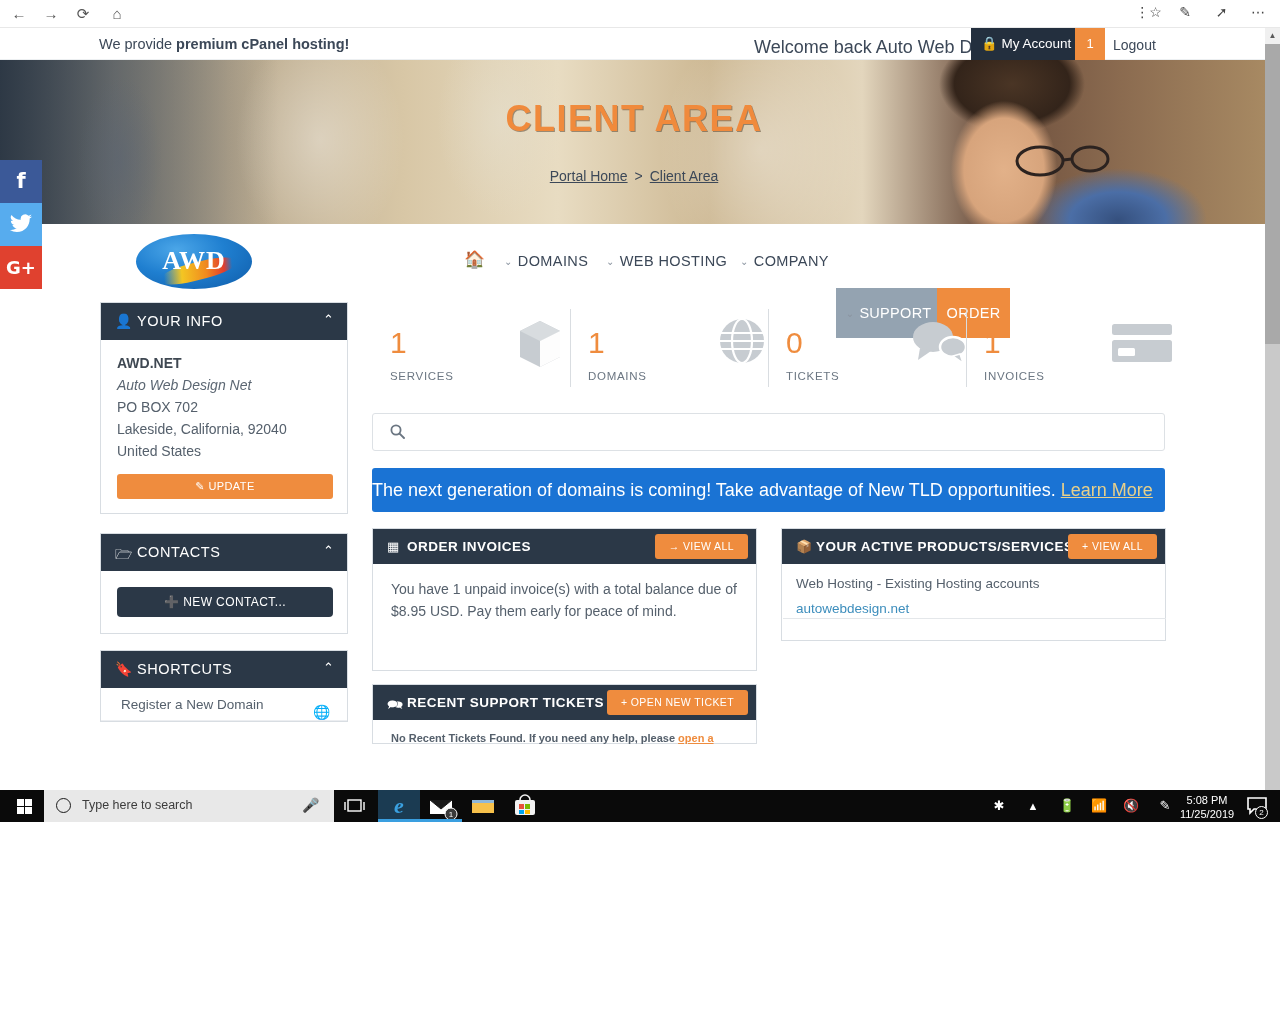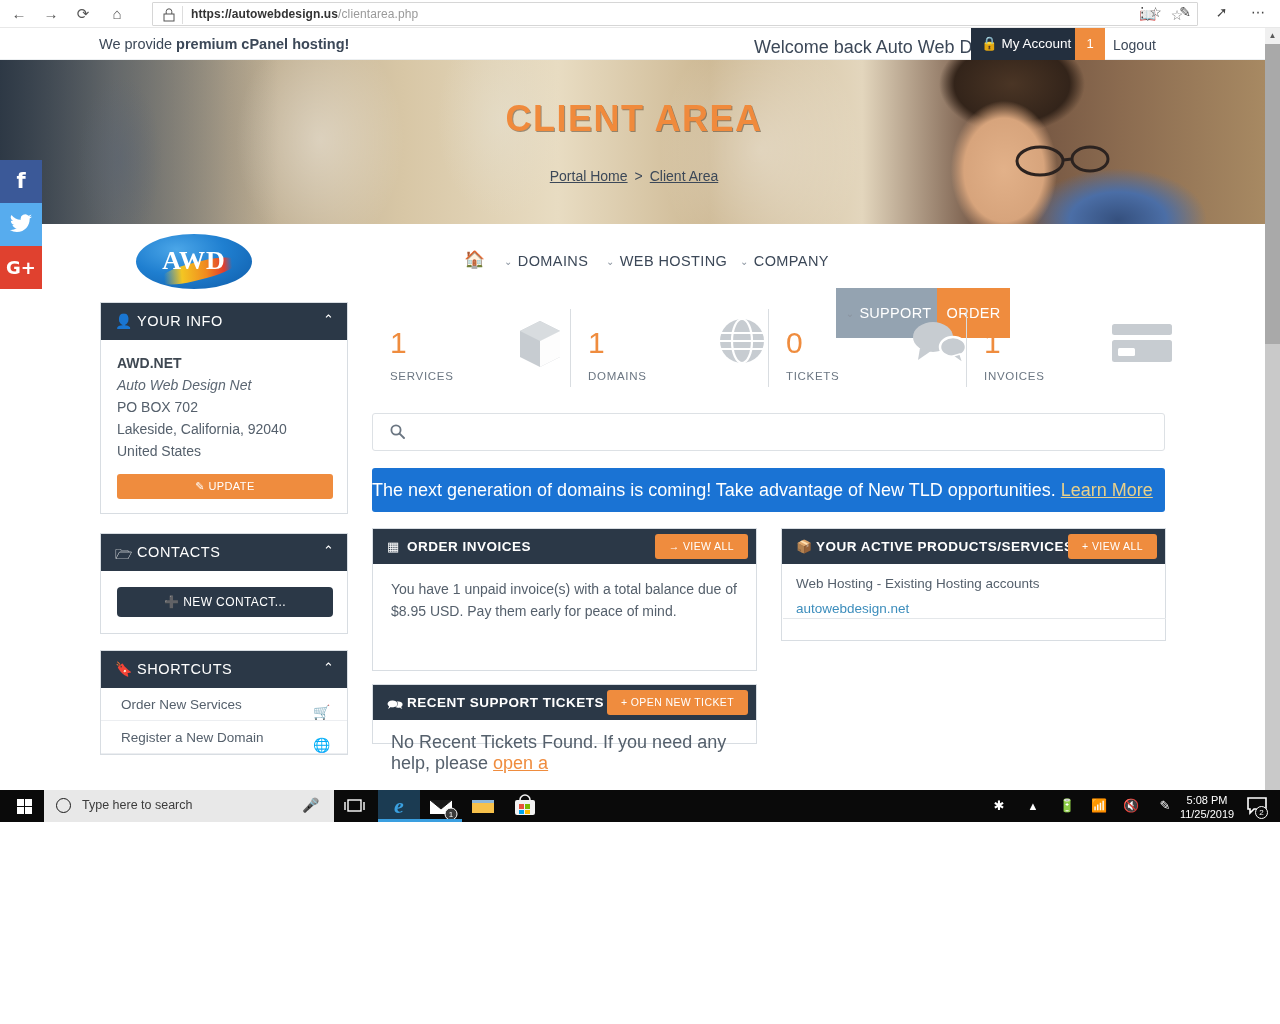--- a/index.html
+++ b/index.html
@@ -267,21 +267,21 @@
   #card-invoices { left: 372px; top: 229px; width: 385px; height: 143px; }
   #invoice-text { font-size: 14px; color: #55606c; line-height: 22px; }
 
   #card-products { left: 781px; top: 229px; width: 385px; height: 113px; }
   #card-products .card-body { padding: 12px 14px 0 14px; }
   .prod-name { font-size: 13.5px; color: #55606c; }
   .prod-domain { font-size: 13.5px; color: #3c8dbc; margin-top: 10px; cursor: pointer; }
   #prod-rule { position: absolute; left: 1px; bottom: 21px; width: 383px; height: 1px; background: #e4e7ea; }
 
   #card-tickets { left: 372px; top: 385px; width: 385px; height: 60px; }
-  #ticket-text { font-size: 18px; color: #55606c; }
+  #ticket-text { font-size: 11px; color: #55606c; font-weight: bold; }
   #ticket-text a { color: #ef8c3e; text-decoration: underline; cursor: pointer; }
 
   
   #page-scrollbar {
     position: absolute; right: 0; top: 28px; width: 15px; height: 762px; background: #c9c9c9;
   }
   #page-scroll-up {
     position: absolute; left: 0; top: 0; width: 15px; height: 16px;
     color: #5a5a5a; font-size: 8px; text-align: center; line-height: 16px; background: #f0f0f0;
   }
@@ -332,32 +332,20 @@
 </style>
 </head>
 <body>
 
 <div id="browser-chrome">
   <div class="nav-btn" style="left:8px">←</div>
   <div class="nav-btn" style="left:40px">→</div>
   <div class="nav-btn" style="left:72px">⟳</div>
   <div class="nav-btn" style="left:106px">⌂</div>
 
-  <div id="addr-wrap">
-    <svg id="lock-icon" viewBox="0 0 12 14">
-      <rect x="1" y="6" width="10" height="7" fill="none" stroke="#555" stroke-width="1"></rect>
-      <path d="M3.2 6 V3.6 a2.8 2.8 0 0 1 5.6 0 V6" fill="none" stroke="#555" stroke-width="1"></path>
-    </svg>
-    <div id="addr-sep"></div>
-    <div id="addr-text"><b>https://autowebdesign.us</b><span>/clientarea.php</span></div>
-    <div id="addr-icons">
-      <span>📖</span>
-      <span>☆</span>
-    </div>
-  </div>
 
   <div id="chrome-right">
     <span>⋮☆</span>
     <span>✎</span>
     <span>➚</span>
     <span>⋯</span>
   </div>
 </div>
 
 <div id="viewport">
@@ -454,24 +442,20 @@
     </div>
 
     <div class="panel" id="panel-shortcuts">
       <div class="panel-head">
         <span class="ph-icon">🔖</span>
         <span class="ph-title">SHORTCUTS</span>
         <span class="ph-chevron">⌃</span>
       </div>
       <div class="panel-body">
         <div class="shortcut-item">
-          <span>Order New Services</span>
-          <span class="sc-icon">🛒</span>
-        </div>
-        <div class="shortcut-item">
           <span>Register a New Domain</span>
           <span class="sc-icon">🌐</span>
         </div>
       </div>
     </div>
 
     <div id="stats-row">
       <div class="stat" style="left:18px;width:170px">
         <div class="stat-num">1</div>
         <div class="stat-label">SERVICES</div>

